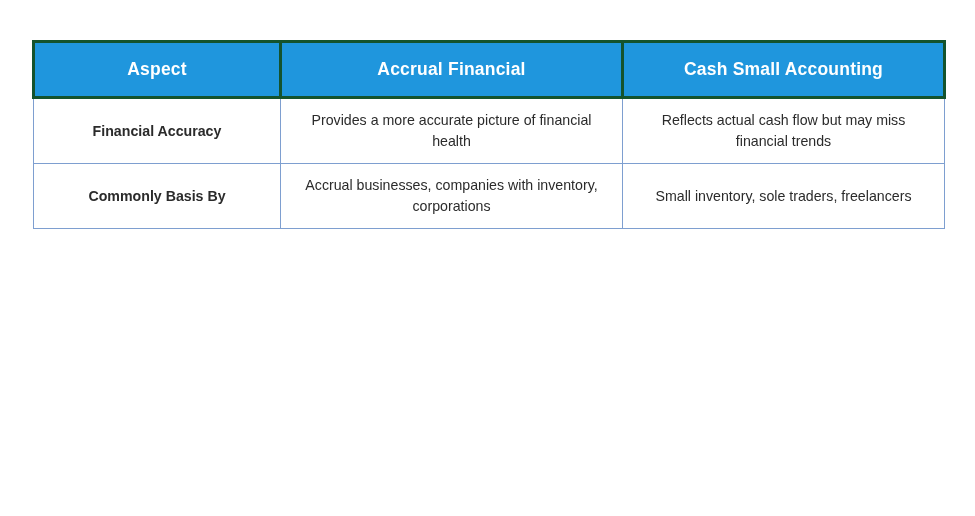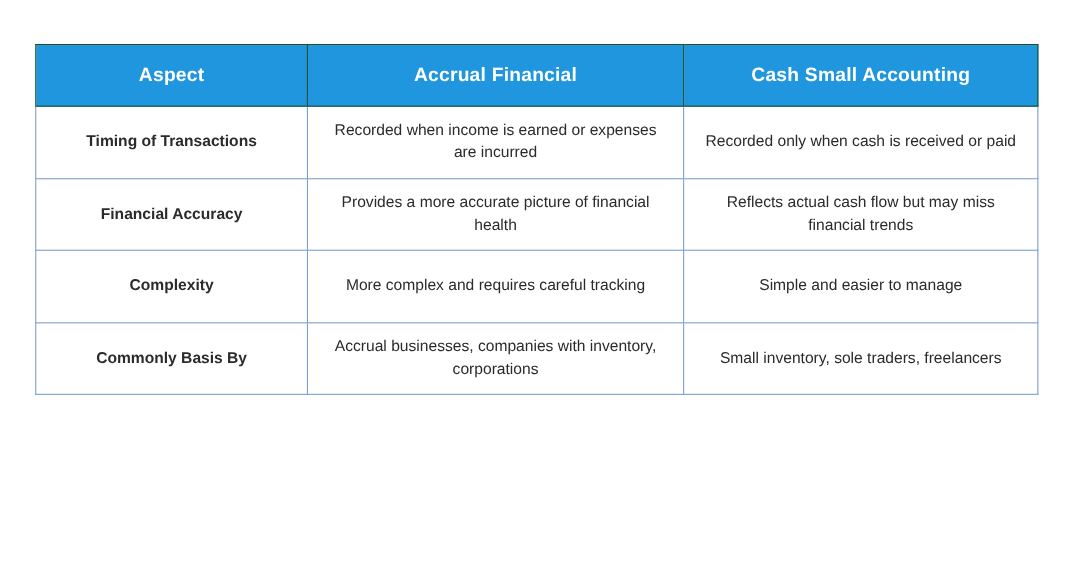--- a/index.html
+++ b/index.html
@@ -43,21 +43,21 @@
   thead th {
     background: #1f96dd;
     color: #ffffff;
     font-size: 17.5px;
     font-weight: bold;
     letter-spacing: 0.2px;
     height: 56px;
     padding: 0 10px;
     text-align: center;
     vertical-align: middle;
-    border: 1px solid #14532d;
+    border: 3px solid #14532d;
     box-sizing: border-box;
   }
 
   tbody td {
     border: 1.4px solid #7e9fd0;
     box-sizing: border-box;
     height: 65.6px;
     padding: 6px 16px;
     text-align: center;
     vertical-align: middle;
@@ -90,33 +90,23 @@
       </colgroup>
       <thead>
         <tr>
           <th>Aspect</th>
           <th>Accrual Financial</th>
           <th>Cash Small Accounting</th>
         </tr>
       </thead>
       <tbody>
         <tr>
-          <td class="aspect-cell">Timing of Transactions</td>
-          <td class="detail-cell">Recorded when income is earned or expenses are incurred</td>
-          <td class="detail-cell">Recorded only when cash is received or paid</td>
-        </tr>
-        <tr>
           <td class="aspect-cell">Financial Accuracy</td>
           <td class="detail-cell">Provides a more accurate picture of financial health</td>
           <td class="detail-cell">Reflects actual cash flow but may miss financial trends</td>
-        </tr>
-        <tr>
-          <td class="aspect-cell">Complexity</td>
-          <td class="detail-cell">More complex and requires careful tracking</td>
-          <td class="detail-cell">Simple and easier to manage</td>
         </tr>
         <tr>
           <td class="aspect-cell">Commonly Basis By</td>
           <td class="detail-cell">Accrual businesses, companies with inventory, corporations</td>
           <td class="detail-cell">Small inventory, sole traders, freelancers</td>
         </tr>
       </tbody>
     </table>
   </div>
 </div>

